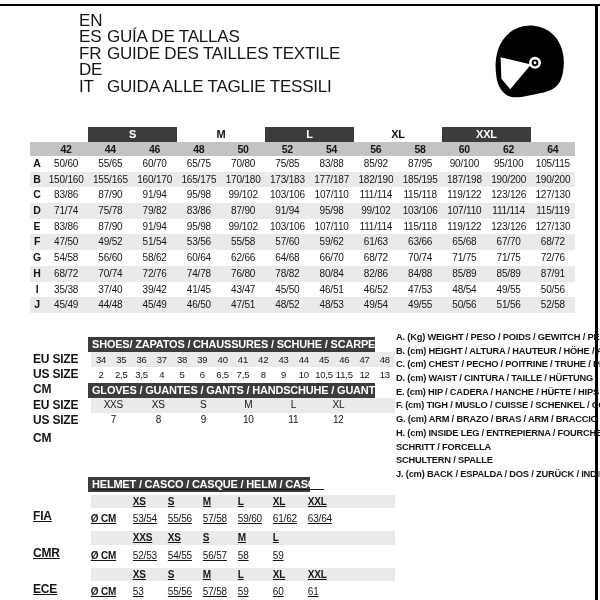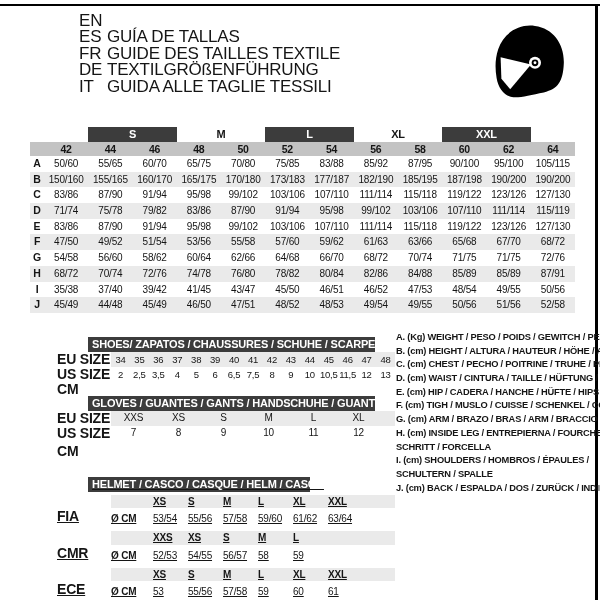--- a/index.html
+++ b/index.html
@@ -37,30 +37,30 @@
   .drow{height:15.7px;line-height:15.7px;}
   .drow.shade{background:var(--shade);}
   .tlabel{text-align:center;font-weight:700;font-size:10.5px;}
   .tcell{text-align:center;white-space:nowrap;}
 
   
   .section{left:30px;width:365px;}
   .sec-bar{margin-left:58px;width:283px;height:15px;line-height:15px;background:var(--bar);
            color:#fff;font-weight:700;font-size:11px;padding-left:4px;white-space:nowrap;}
   .srow{display:flex;align-items:stretch;}
-  .srow-label{width:58px;font-weight:700;font-size:14px;padding-left:3px;white-space:nowrap;margin-left:24px;}
+  .srow-label{width:58px;font-weight:700;font-size:12px;padding-left:3px;white-space:nowrap;}
   .srow-grid{width:305px;display:grid;align-items:center;}
   .shaded{background:var(--shade);}
   .scell{text-align:center;white-space:nowrap;font-size:9.5px;}
 
   .shoes{top:337px;}
   .shoes .srow{height:15px;line-height:15px;}
   .shoes .srow-grid{grid-template-columns:repeat(15,1fr);}
 
-  .gloves{top:396px;}
+  .gloves{top:383px;}
   .gloves .srow{height:14.5px;line-height:14.5px;}
   .gloves .srow-grid{grid-template-columns:repeat(6,45px) 1fr;}
   .gloves .gap{height:4px;}
   .gloves .scell{font-size:10px;}
 
   .helmets{top:477px;text-decoration:underline;}
   .helmets .sec-bar{width:218px;}
   .helmets .hsize{height:13.5px;line-height:13.5px;}
   .helmets .hval{height:23px;line-height:16.5px;}
   .helmets .srow-grid{grid-template-columns:42px repeat(6,35px) 1fr;}
@@ -86,21 +86,20 @@
   <div class="lang-row">
     <span class="lang-code">ES</span>
     <span>GUÍA DE TALLAS</span>
   </div>
   <div class="lang-row">
     <span class="lang-code">FR</span>
     <span>GUIDE DES TAILLES TEXTILE</span>
   </div>
   <div class="lang-row">
     <span class="lang-code">DE</span>
-    <span>TEXTILGRÖßENFÜHRUNG</span>
   </div>
   <div class="lang-row">
     <span class="lang-code">IT</span>
     <span>GUIDA ALLE TAGLIE TESSILI</span>
   </div>
 </div>
 
 <div class="abs helmet-wrap">
   <svg viewBox="0 0 100 100" width="80" height="92" aria-hidden="true">
     <path d="M55 5 C78 8 92 28 91 52 C90 74 84 84 66 88 C50 91 36 95 28 94 C17 93 9 83 7 70 C5 58 5 46 9 34 C16 13 36 2 55 5 Z" fill="#000"></path>
@@ -451,16 +450,15 @@
 <div class="abs legend">
     <div class="legend-line">A. (Kg) WEIGHT / PESO / POIDS / GEWITCH / PESO</div>
     <div class="legend-line">B. (cm) HEIGHT / ALTURA / HAUTEUR / HÖHE / ALTEZZA</div>
     <div class="legend-line">C. (cm) CHEST / PECHO / POITRINE / TRUHE / PETTO</div>
     <div class="legend-line">D. (cm) WAIST / CINTURA / TAILLE / HÜFTUNG / VITA</div>
     <div class="legend-line">E. (cm) HIP / CADERA / HANCHE / HÜFTE / HIPS / BACINO</div>
     <div class="legend-line">F. (cm) TIGH / MUSLO / CUISSE / SCHENKEL / COSCIA</div>
     <div class="legend-line">G. (cm) ARM / BRAZO / BRAS / ARM / BRACCIO</div>
     <div class="legend-line">H. (cm) INSIDE LEG / ENTREPIERNA / FOURCHE /</div>
     <div class="legend-line">SCHRITT / FORCELLA</div>
-    <div class="legend-line">I. (cm) SHOULDERS / HOMBROS / ÉPAULES /</div>
     <div class="legend-line">SCHULTERN / SPALLE</div>
     <div class="legend-line">J. (cm) BACK / ESPALDA / DOS / ZURÜCK / INDIETRO</div>
   </div>
 
 </body></html>

